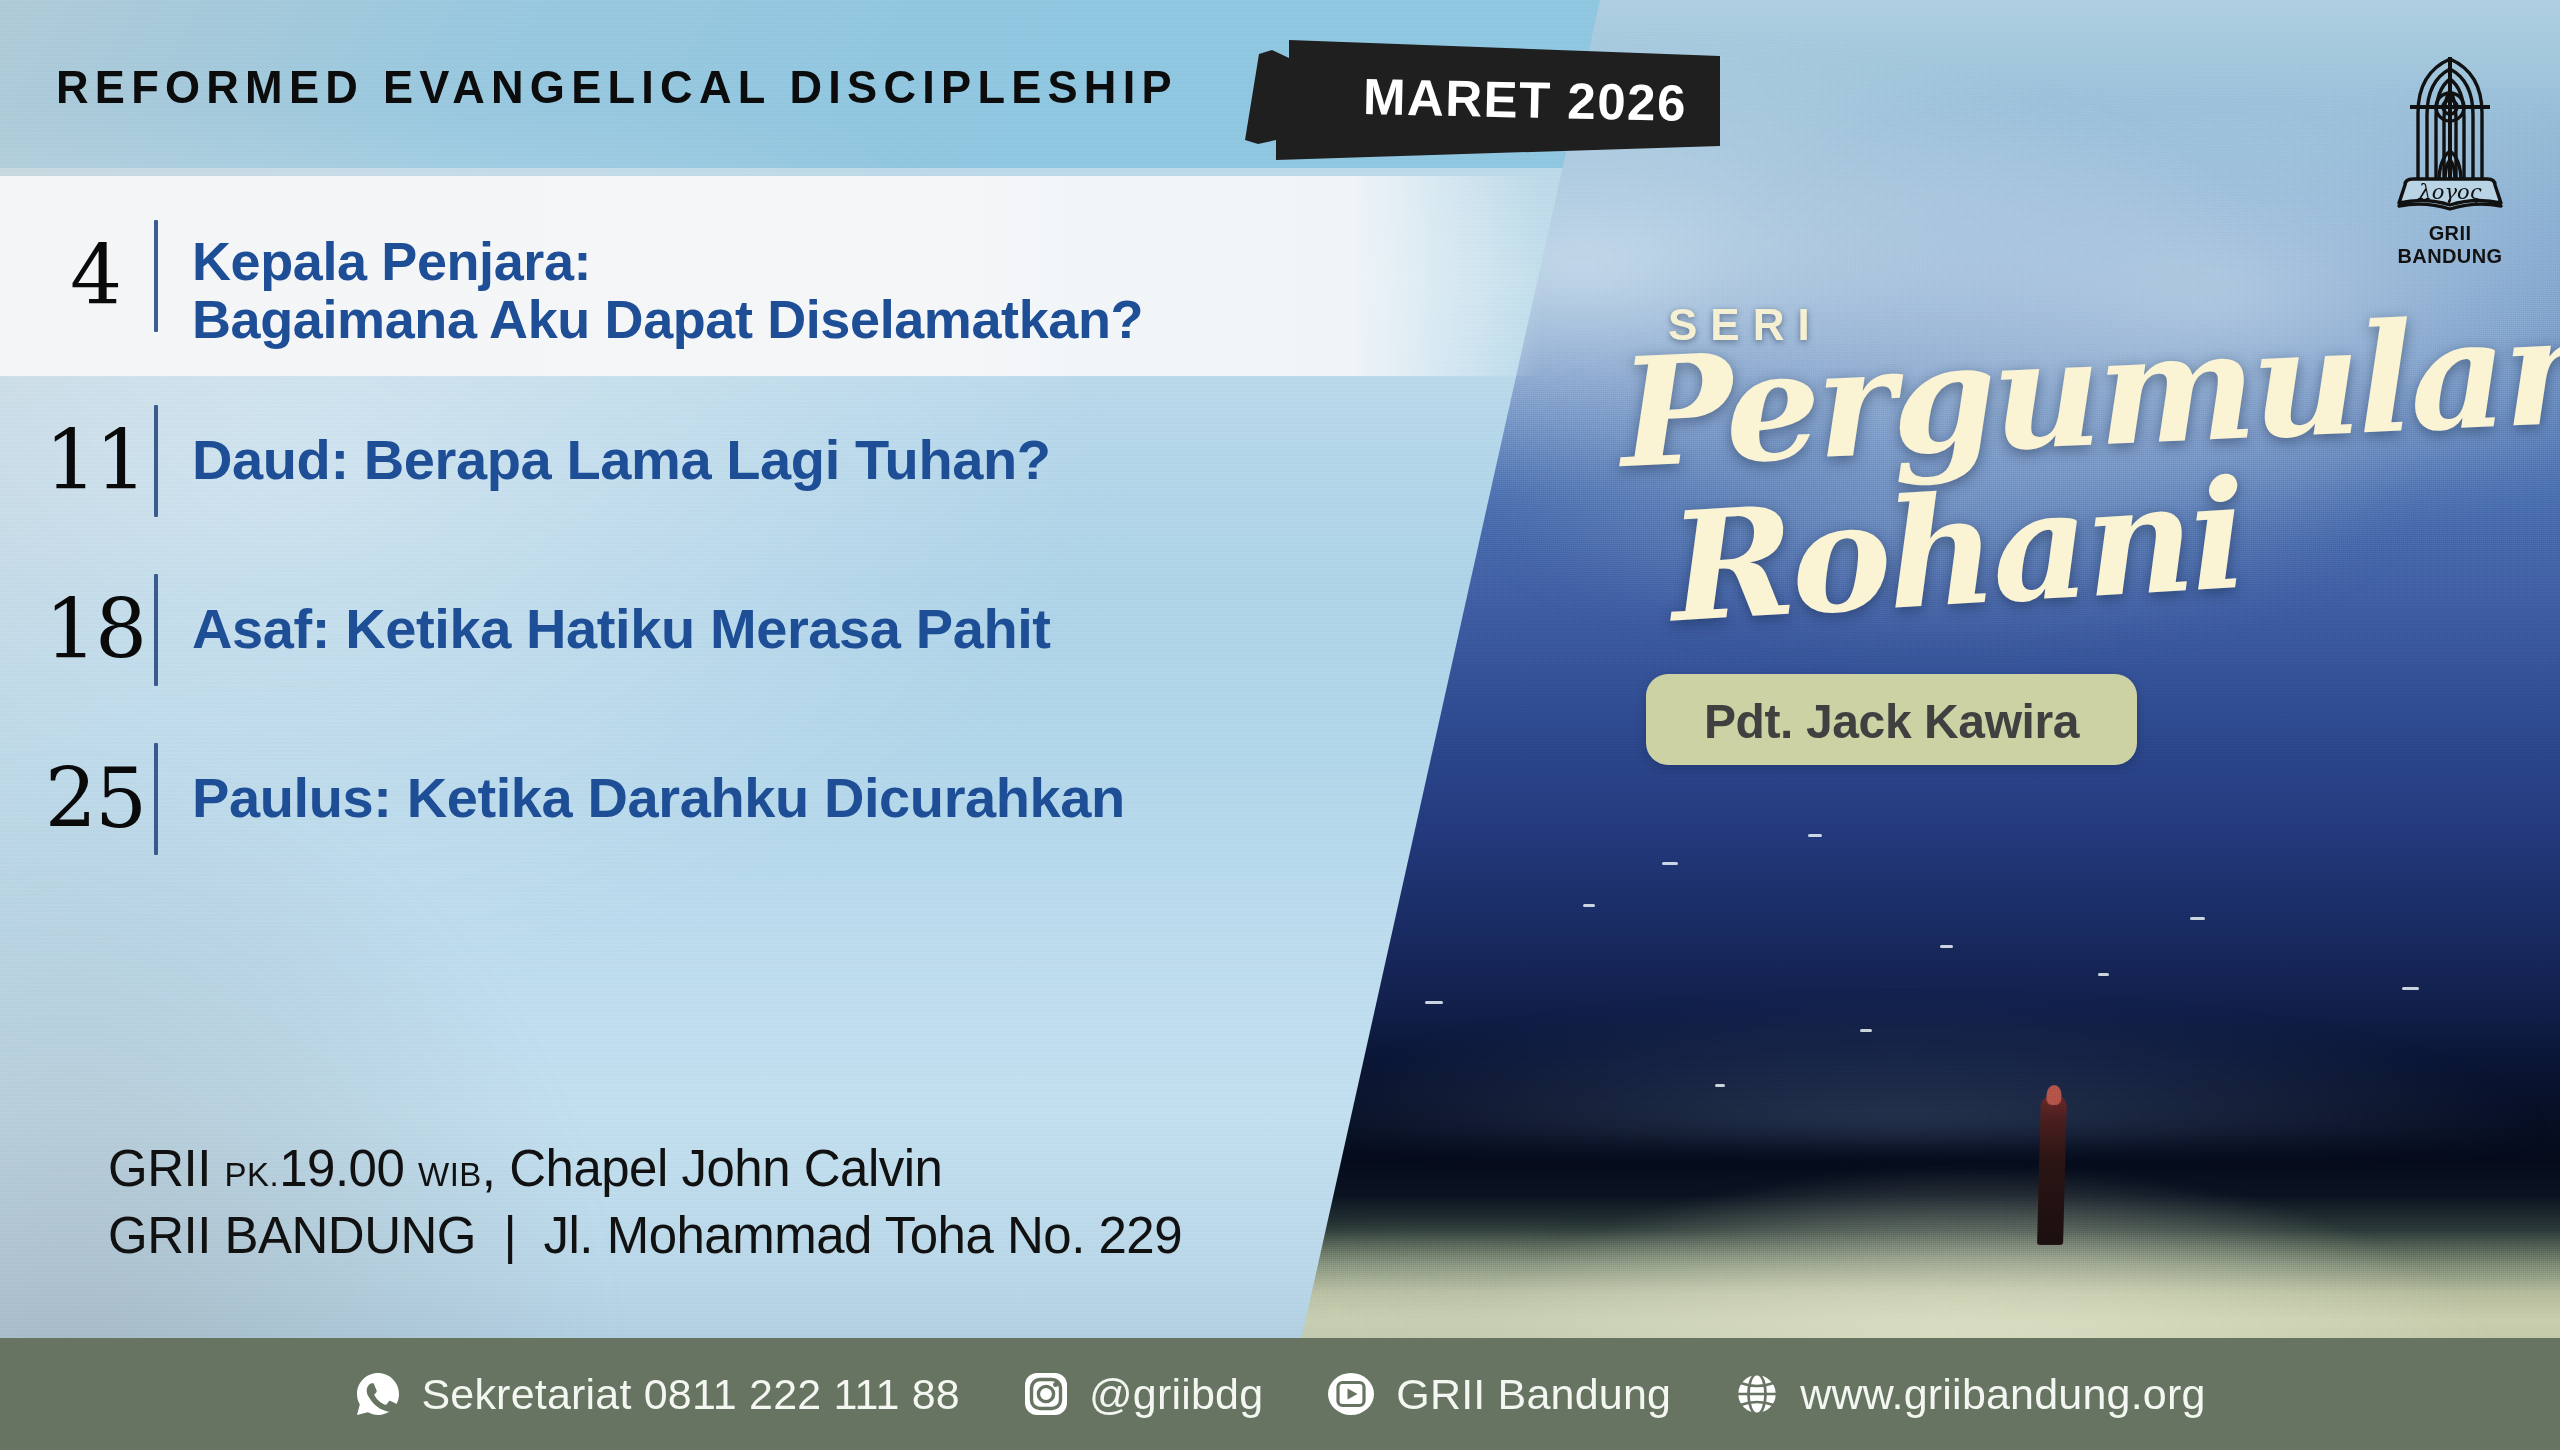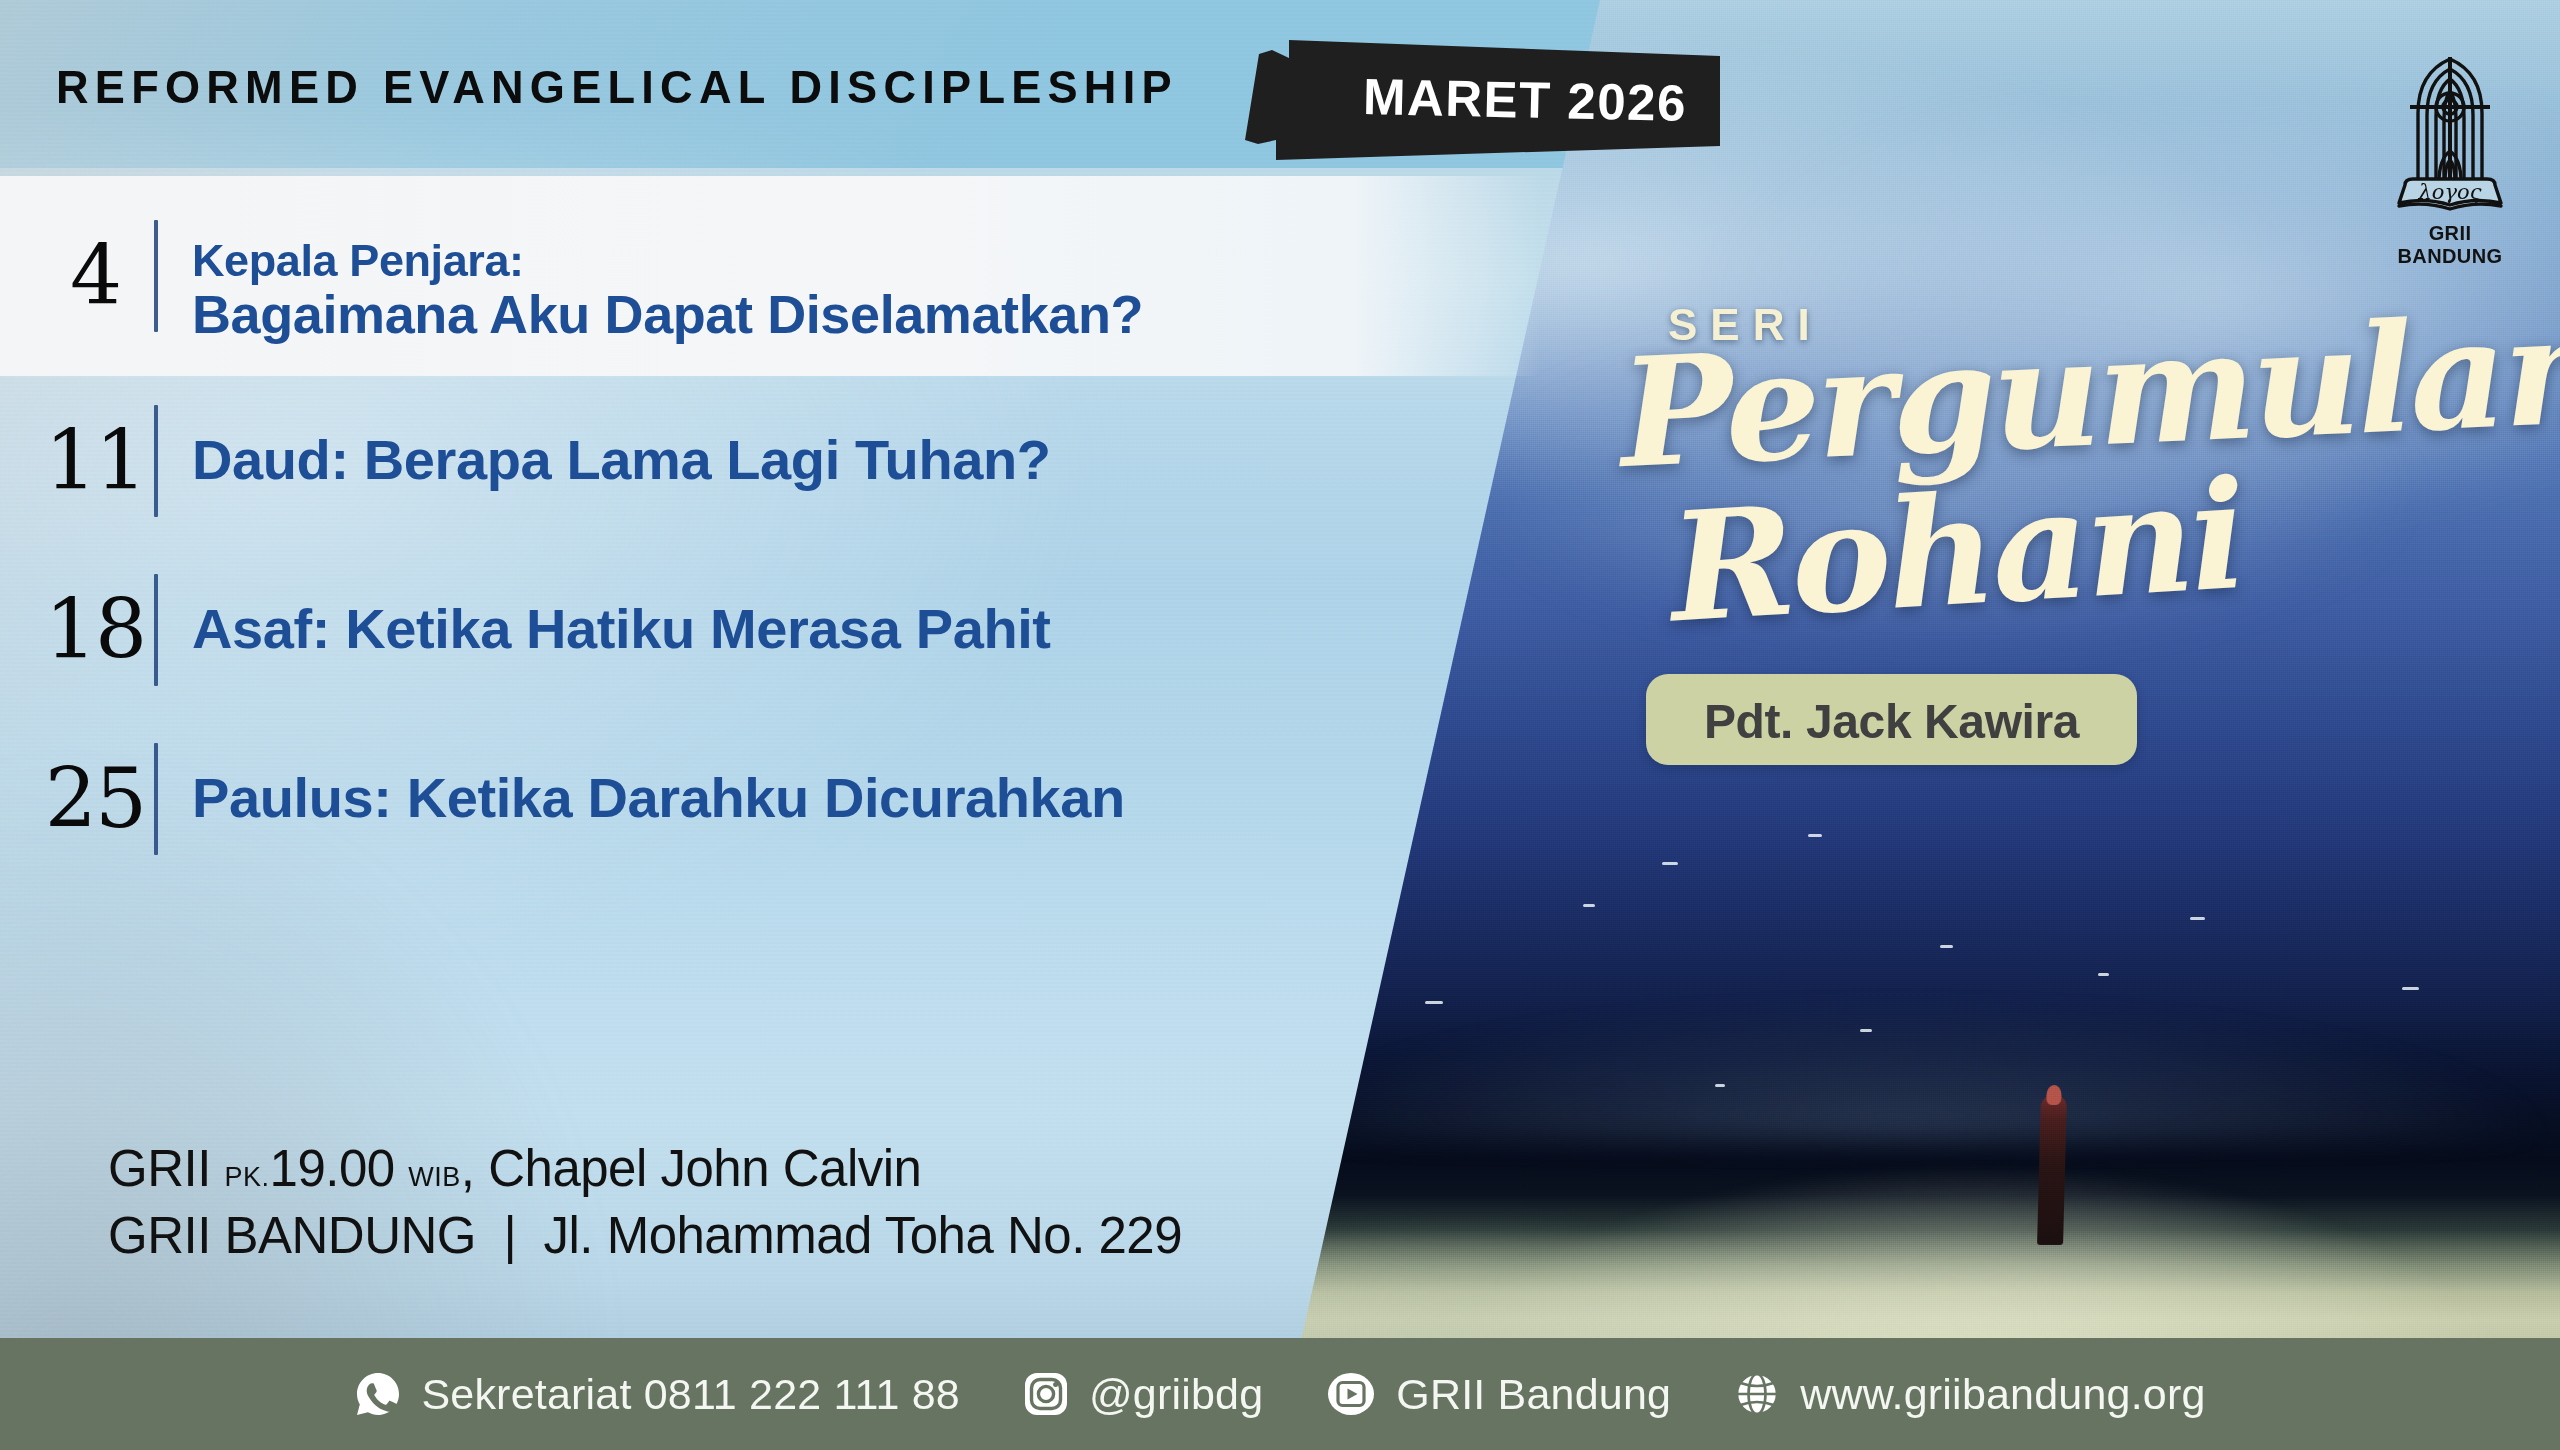--- a/index.html
+++ b/index.html
@@ -143,32 +143,32 @@
     letter-spacing:-2px;
   }
   .row .sep{width:4px;flex:0 0 4px;height:112px;background:#2c4f84;opacity:.92;margin-right:34px;border-radius:1px;}
   .row .titlewrap{
     font-weight:700;color:#1d4e96;line-height:1.08;
     letter-spacing:-.4px;
   }
   .row .t1{font-size:56px;display:block;}
   .row .t2{font-size:56px;display:block;}
   .row .t1 .lead{font-weight:800;}
-  .row.r1 .t1{font-size:45px;margin-top:28px;}
+  .row.r1 .t1{font-size:54px;margin-top:28px;}
   .row.r1 .t2{font-size:54px;}
   .row.r1{min-height:200px;align-items:center;}
 
   
   .venue{
     position:absolute;left:108px;top:1135px;z-index:5;color:#111;
     font-family:"Liberation Sans",sans-serif;line-height:1.32;
   }
   .venue .l1{font-size:51px;font-weight:400;letter-spacing:-.5px;white-space:nowrap;}
   .venue .l2{font-size:51px;font-weight:400;letter-spacing:-.5px;white-space:nowrap;}
-  .venue .sm{font-size:27px;letter-spacing:.5px;}
+  .venue .sm{font-size:33px;letter-spacing:.5px;}
 
   
   .seriblock{position:absolute;right:60px;top:300px;width:880px;z-index:6;text-align:left;}
   .seri-kicker{
     color:#f6f0d2;font-weight:600;font-size:44px;letter-spacing:13px;
     text-shadow:0 2px 6px rgba(10,25,50,.45);
     margin-left:48px;
   }
   .script{
     font-family:"DejaVu Serif",serif;

